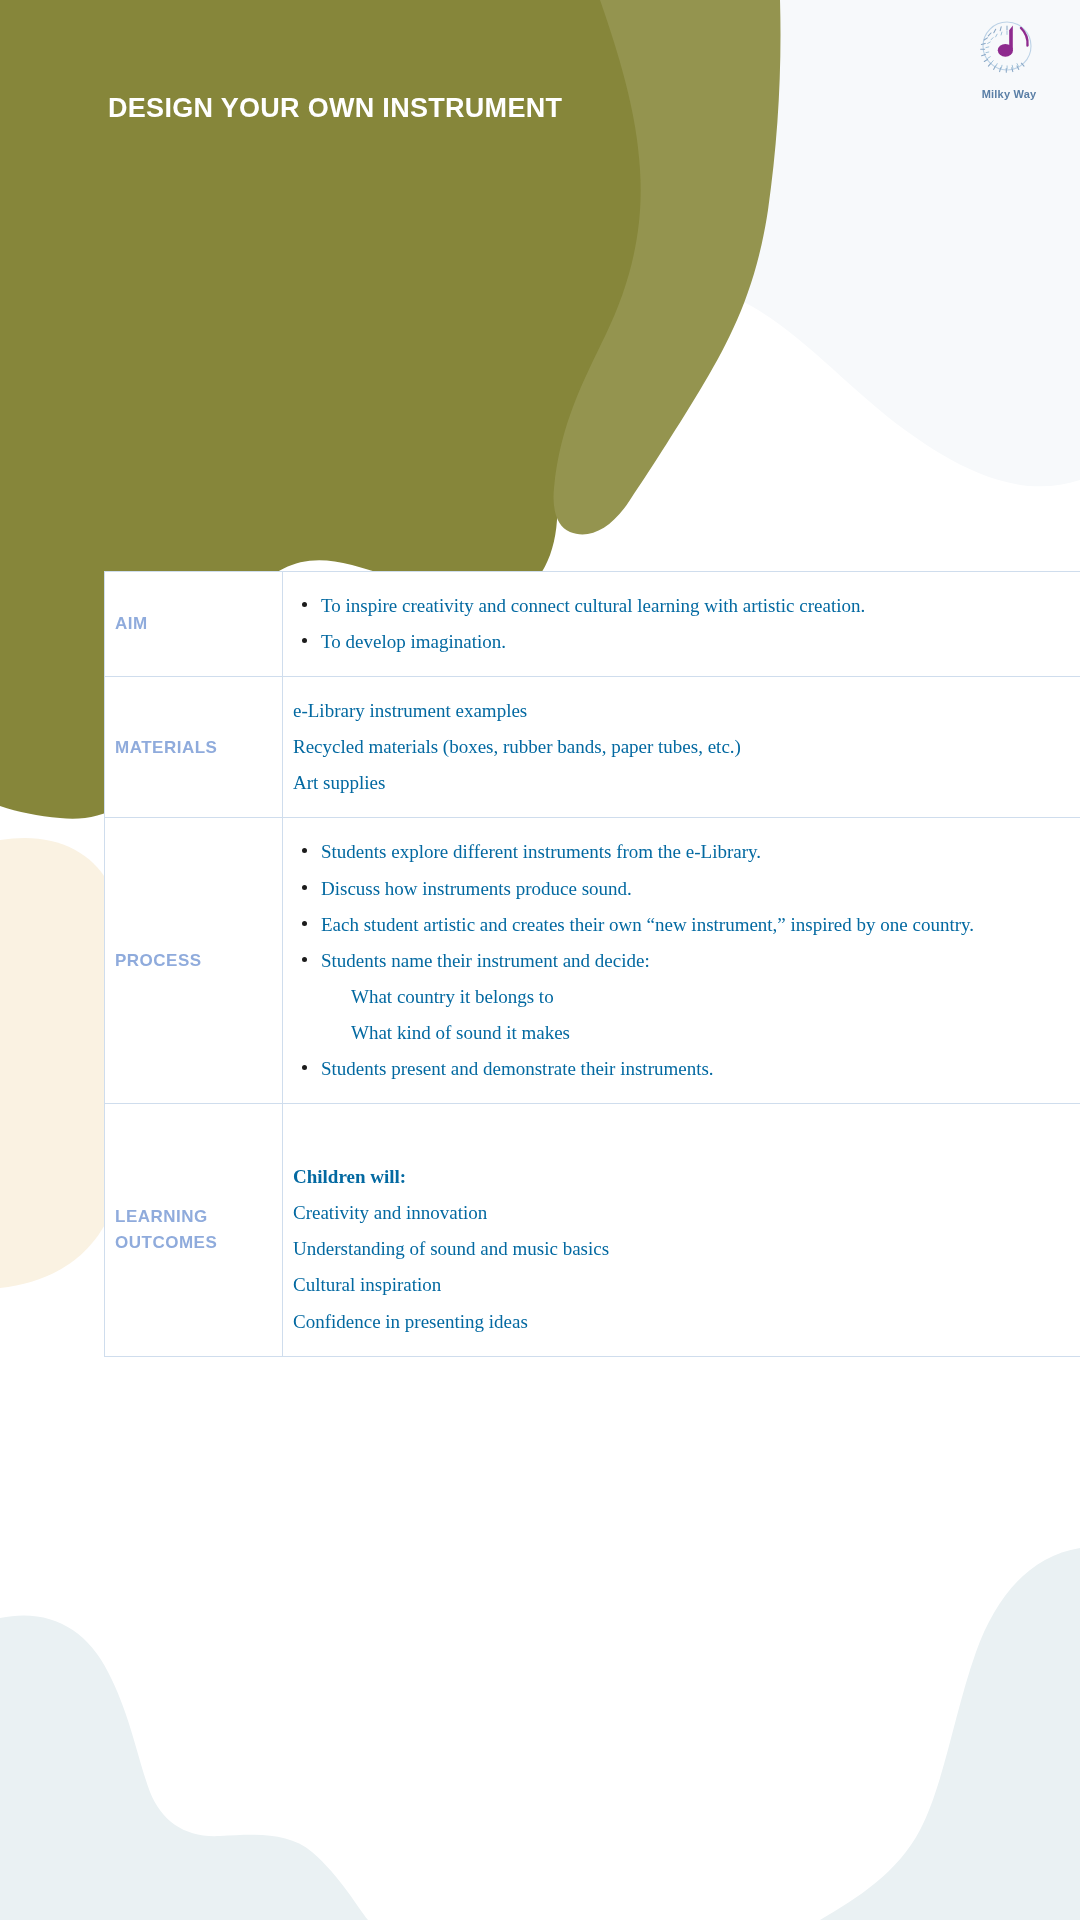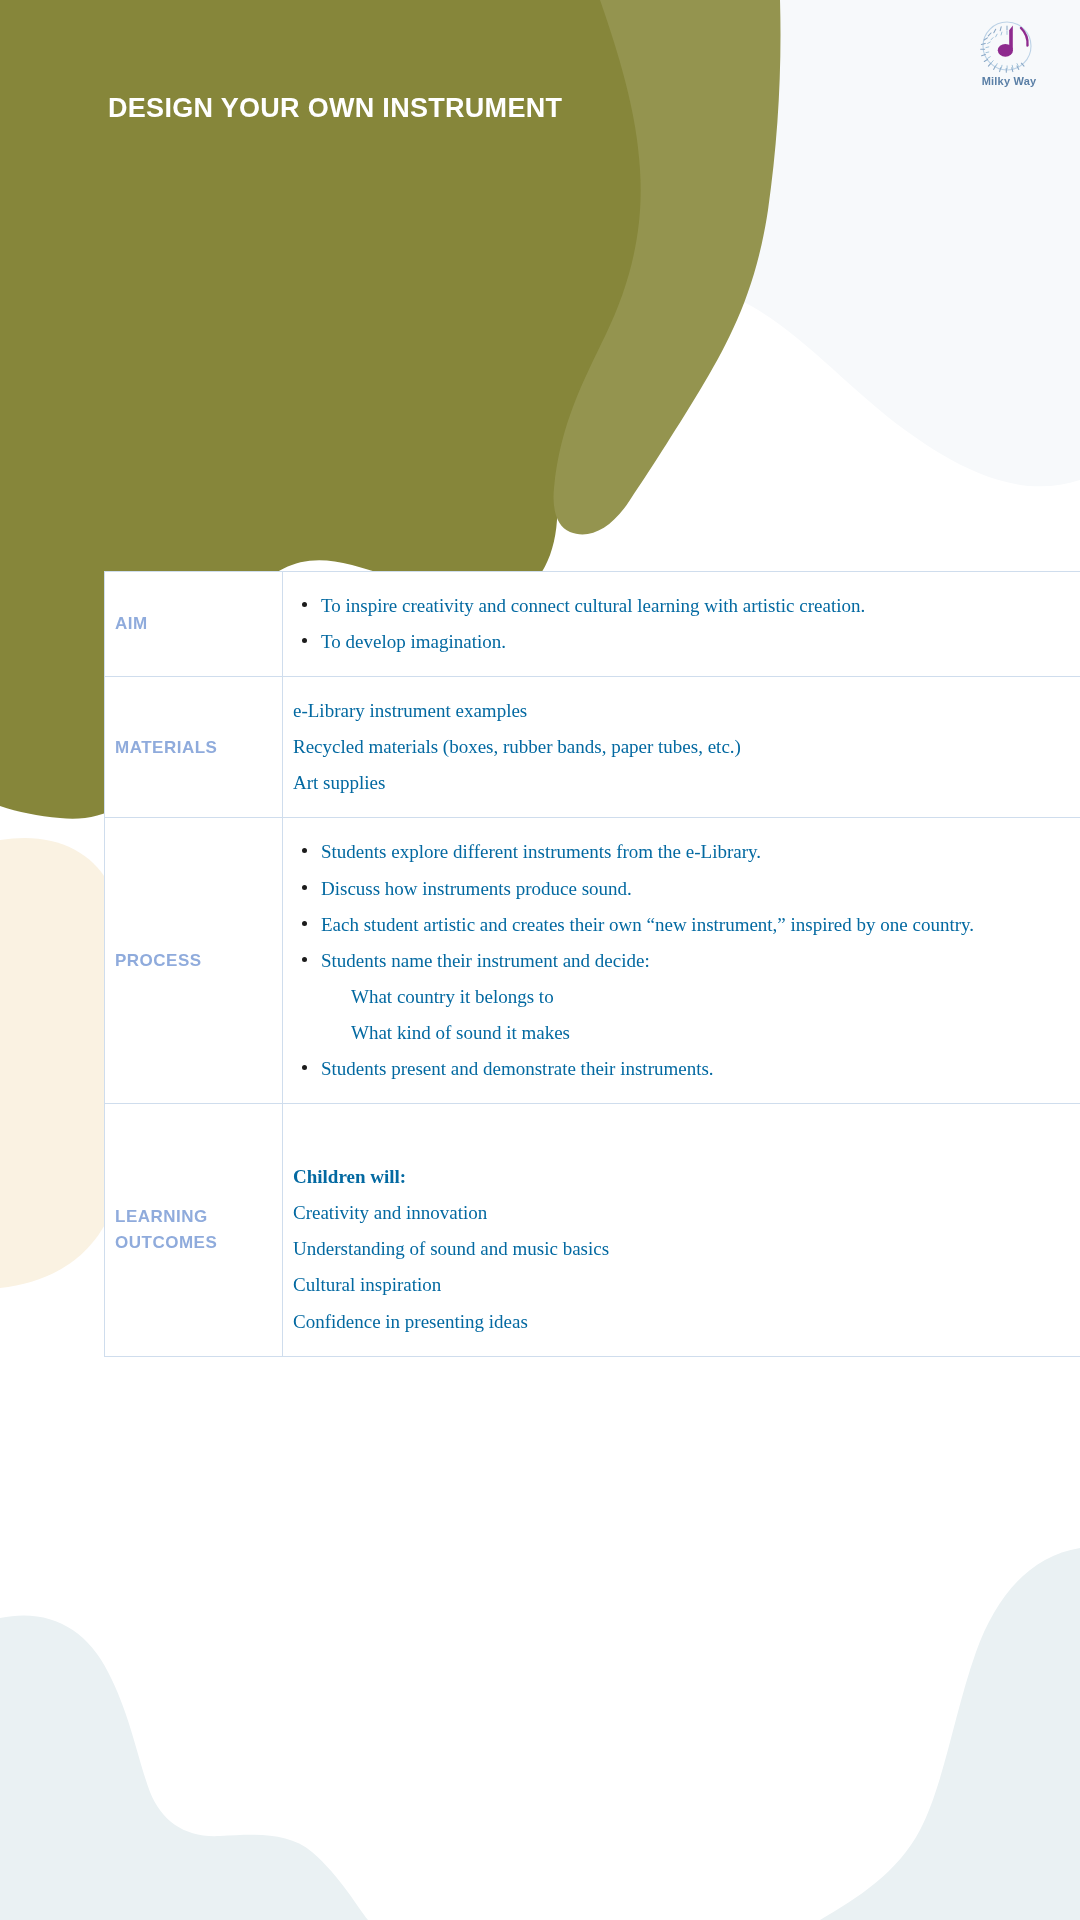--- a/index.html
+++ b/index.html
@@ -58,21 +58,21 @@
     width:86px; height:76px;
     z-index:6;
     text-align:center;
   }
   .logo-mark { width:70px; height:56px; margin:0 auto; display:block; }
   .logo-text {
     font-size:11px;
     font-weight:600;
     color:#5a7fa6;
     letter-spacing:0.2px;
-    margin-top:1px;
+    margin-top:14px;
   }
 
   
   .act-table {
     position:absolute;
     left:104px; top:571px;
     width:1008px;
     border-collapse:collapse;
     background:transparent;
     z-index:4;

